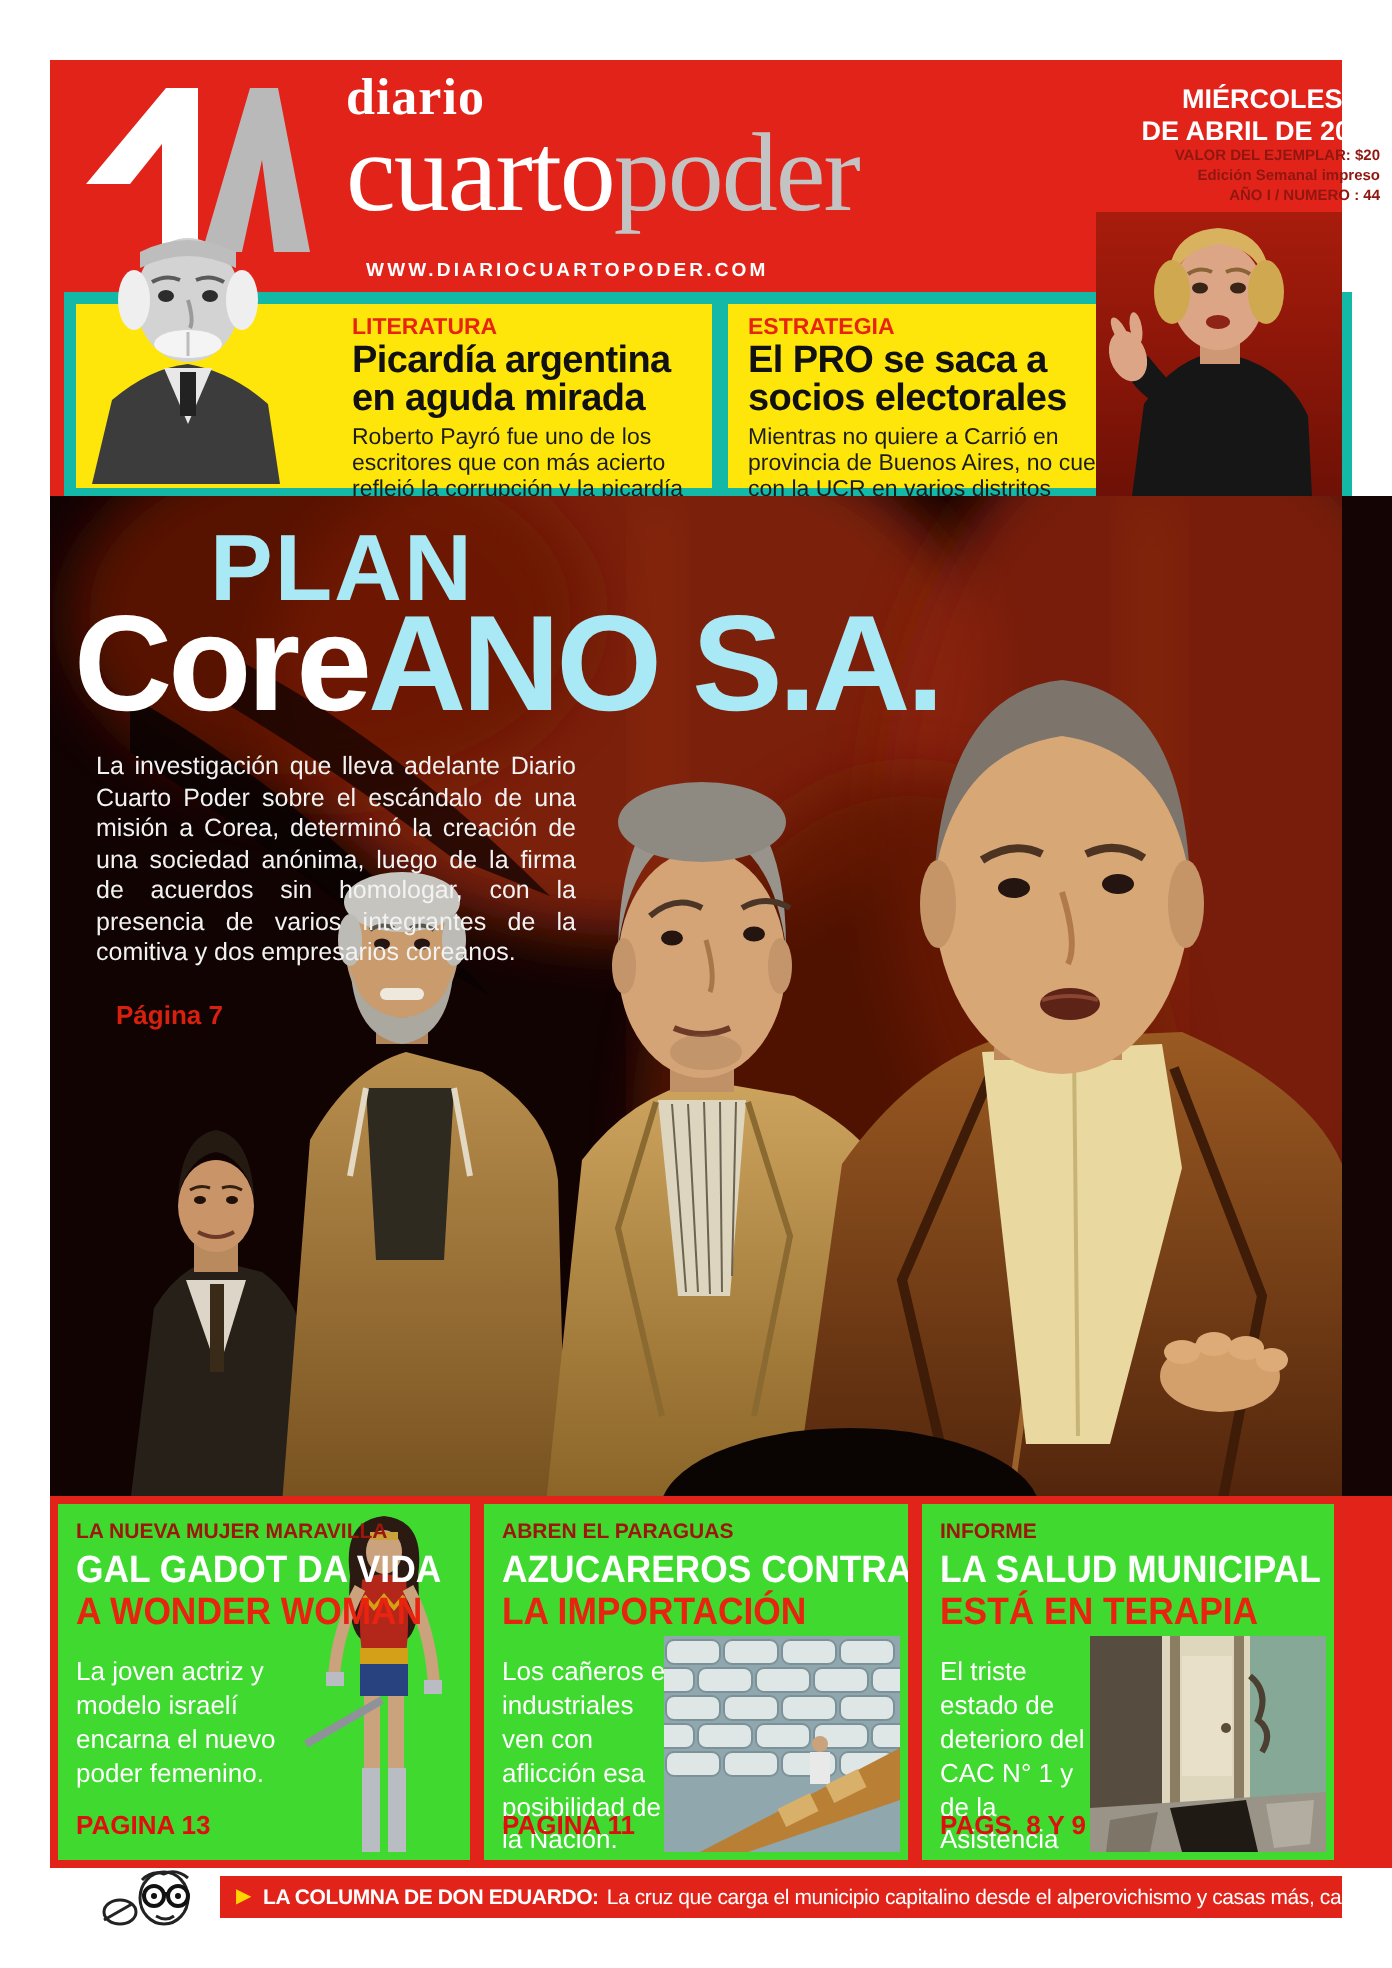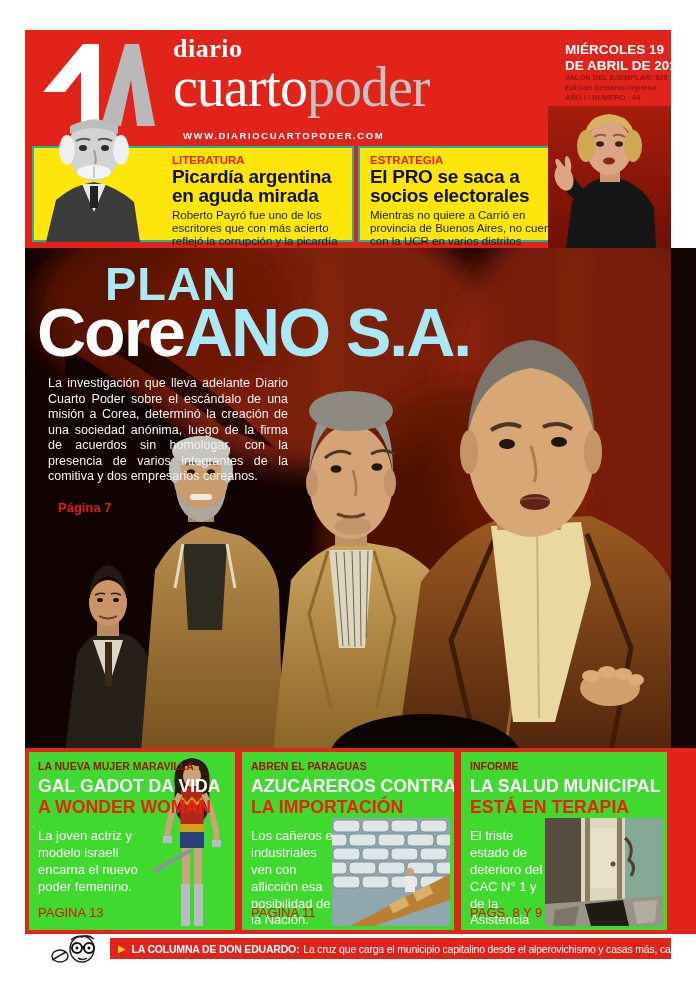--- a/index.html
+++ b/index.html
@@ -7,29 +7,29 @@
         font-family:"Liberation Sans",sans-serif;overflow:hidden;}
   .abs{position:absolute;}
 
   
   .masthead{left:25px;top:30px;width:646px;height:110px;background:#e2231a;}
   .brand{left:148px;top:6px;width:300px;font-family:"Liberation Serif",serif;color:#fff;}
   .brand .diario{font-size:26px;font-weight:bold;letter-spacing:.5px;line-height:1;}
   .brand .big{font-size:56px;font-weight:normal;line-height:.9;letter-spacing:-1px;white-space:nowrap;}
   .brand .big .poder{color:#c3c3c3;}
   .website{left:158px;top:100px;font-size:9.5px;font-weight:bold;color:#fff;letter-spacing:1.6px;}
-  .mh-info{left:540px;top:12px;width:125px;color:#fff;}
+  .mh-info{left:540px;top:12px;width:125px;color:#fff;text-align:right;}
   .mh-info .d1,.mh-info .d2{font-size:13.5px;font-weight:bold;line-height:1.15;}
   .mh-info .sm{font-size:7.5px;font-weight:bold;color:#8f1710;line-height:1.35;}
   .badge{left:538px;top:92px;border:2px solid #fff;border-radius:12px;padding:3px 7px;
          font-size:10px;font-weight:bold;color:#fff;white-space:nowrap;letter-spacing:.2px;}
 
   
   .teaser-strip{left:25px;top:140px;width:646px;height:108px;background:#e2231a;}
-  .tbox{top:6px;height:92px;background:#ffe60a;border:2px solid #14b8a6;}
+  .tbox{top:6px;height:92px;background:#ffe60a;border:6px solid #14b8a6;}
   .tbox1{left:7px;width:318px;}
   .tbox2{left:333px;width:306px;}
   .tkicker{font-size:11.5px;font-weight:bold;color:#e8230f;line-height:1;}
   .ttitle{font-size:19px;font-weight:bold;color:#111;line-height:1.02;letter-spacing:-.3px;}
   .tbody{font-size:11.5px;color:#1c1c1c;line-height:1.14;}
   .tpage{color:#e8230f;font-weight:bold;}
   .ttext1{left:138px;top:7px;width:172px;}
   .ttext2{left:10px;top:7px;width:190px;}
   .photo{z-index:6;}
 
@@ -50,21 +50,21 @@
   .gbox{top:4px;height:178px;background:#3fd92f;overflow:hidden;}
   .gbox1{left:4px;width:206px;}
   .gbox2{left:217px;width:212px;}
   .gbox3{left:436px;width:206px;}
   .gkicker{left:9px;top:8px;font-size:10.5px;font-weight:bold;color:#9c160b;z-index:3;}
   .gtw{left:9px;top:24px;font-size:19px;font-weight:bold;color:#fff;line-height:1.05;
        transform:scaleX(.93);transform-origin:left;white-space:nowrap;z-index:3;}
   .gtr{left:9px;top:45px;font-size:19px;font-weight:bold;color:#e8230f;line-height:1.05;
        transform:scaleX(.93);transform-origin:left;white-space:nowrap;z-index:3;}
   .gbody{left:9px;top:76px;font-size:13px;color:#fff;line-height:1.3;z-index:3;}
-  .gpage{left:9px;top:153px;font-size:13px;font-weight:normal;color:#e00f0f;z-index:3;}
+  .gpage{left:9px;top:153px;font-size:13px;font-weight:bold;color:#e00f0f;z-index:3;}
   .gimg{z-index:1;}
 
   
   .foot-bar{left:110px;top:938px;width:561px;height:21px;background:#e2231a;color:#fff;
         display:flex;align-items:center;padding-left:8px;box-sizing:border-box;
         font-size:10.5px;white-space:nowrap;letter-spacing:-.2px;}
   .foot-bar .lbl{font-weight:bold;margin:0 4px 0 6px;}
   .tri{color:#ffd400;font-size:10px;line-height:1;}
 </style>
 </head>

